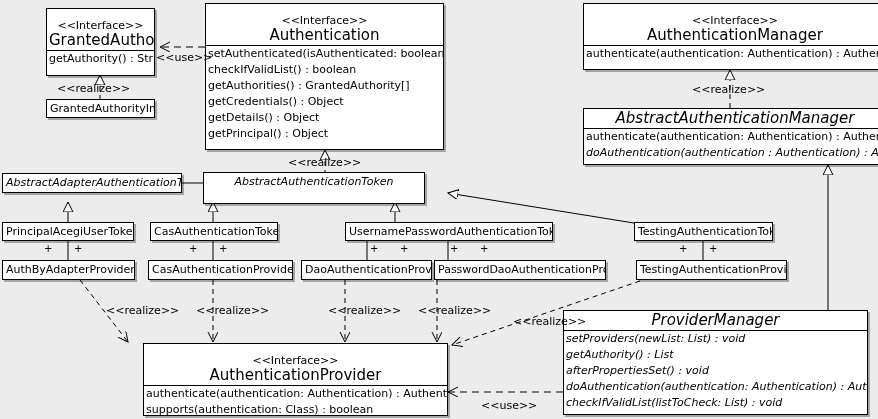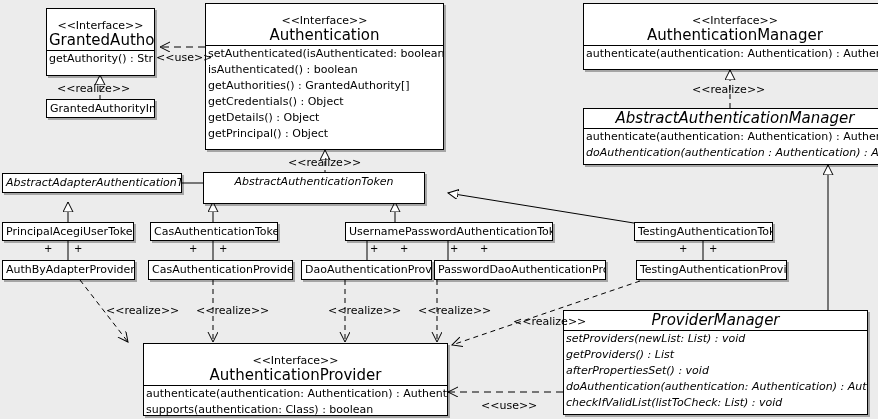--- a/index.html
+++ b/index.html
@@ -159,21 +159,21 @@
   </div>
 
   <div class="cls" style="left:205px; top:3px; width:239px; height:147px;">
     <div class="hdr">
       <span class="stereo">&lt;&lt;Interface&gt;&gt;</span>
       <span class="cname">Authentication</span>
     </div>
     <div class="sep"></div>
     <div class="ops">
       <div class="op">setAuthenticated(isAuthenticated: boolean) : void</div>
-      <div class="op">isAuthenticated() : boolean</div>
+      <div class="op">checkIfValidList() : boolean</div>
       <div class="op">getAuthorities() : GrantedAuthority[]</div>
       <div class="op">getCredentials() : Object</div>
       <div class="op">getDetails() : Object</div>
       <div class="op">getPrincipal() : Object</div>
     </div>
   </div>
 
   <div class="cls" style="left:583px; top:3px; width:304px; height:67px;">
     <div class="hdr">
       <span class="stereo">&lt;&lt;Interface&gt;&gt;</span>
@@ -263,21 +263,21 @@
     </div>
   </div>
 
   <div class="cls" style="left:563px; top:310px; width:305px; height:105px;font-style:italic;">
     <div class="hdr" style="padding-top:2px;">
       <span class="cname">ProviderManager</span>
     </div>
     <div class="sep"></div>
     <div class="ops">
       <div class="op">setProviders(newList: List) : void</div>
-      <div class="op">getProviders() : List</div>
+      <div class="op">getAuthority() : List</div>
       <div class="op">afterPropertiesSet() : void</div>
       <div class="op">doAuthentication(authentication: Authentication) : Authentication</div>
       <div class="op">checkIfValidList(listToCheck: List) : void</div>
     </div>
   </div>
 
   <div class="edgelbl" style="left:156px; top:52px;">&lt;&lt;use&gt;&gt;</div>
 
   <div class="edgelbl" style="left:57px; top:83px;">&lt;&lt;realize&gt;&gt;</div>
 

